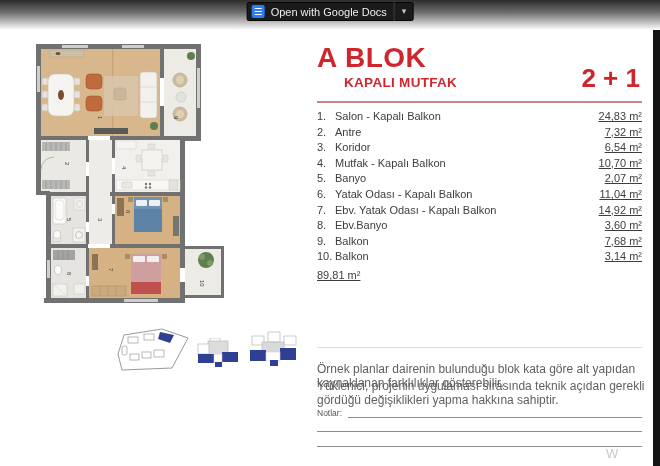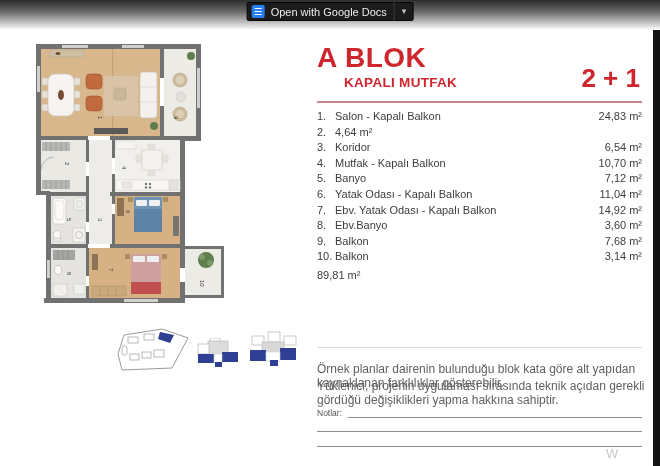--- a/index.html
+++ b/index.html
@@ -24,21 +24,21 @@
   
   .doc-right { position:absolute; left:315px; top:0; width:337px; height:349px; }
   .title { position:absolute; left:2px; top:42px; font-size:28px; font-weight:700; letter-spacing:.5px; }
   .subtitle { position:absolute; left:2px; top:75px; font-size:13.5px; font-weight:700; letter-spacing:.3px;margin-left:27px; }
   .unit-type { position:absolute; right:12px; top:63px; font-size:26px; font-weight:700;margin-left:28px; }
   .divider { position:absolute; left:2px; right:10px; top:101px; height:2px; background:#c8868a; }
   .room-table { position:absolute; left:2px; right:10px; top:110px; }
   .row { display:flex; align-items:baseline; height:15.6px; font-size:11px; color:#3d3d3d; }
   .row .no { width:18px; }
   .row .nm { flex:1; }
-  .row .ar { text-align:right; }
+  .row .ar { text-align:right;text-decoration:underline; }
   .totals { position:absolute; left:2px; right:10px; top:269px; }
   .totals .row { height:15px; }
   .footer-line { position:absolute; left:2px; right:10px; top:347px; height:1px; background:#dcdcdc; }
   .disc { position:absolute; left:2px; right:6px; font-size:12px; color:#5f5f5f; }
   .disc1 { top:362px; } .disc2 { top:379px; }
   .notes-row { position:absolute; left:2px; right:10px; top:408px; display:flex; align-items:center; }
   .notes-row .nlbl { font-size:8.5px; color:#555; }
   .notes-row .nline { flex:1; border-bottom:1px solid #8d8d8d; margin-left:6px; height:9px; }
   .note-line { position:absolute; left:2px; right:10px; height:1px; background:#8d8d8d; }
   .note-line.l2 { top:431px; } .note-line.l3 { top:446px; }
@@ -282,36 +282,37 @@
     <div class="divider"></div>
 
     <div class="room-table">
       <div class="row">
           <span class="no">1.</span>
           <span class="nm">Salon - Kapalı Balkon</span>
           <span class="ar">24,83 m²</span>
         </div>
       <div class="row">
           <span class="no">2.</span>
-          <span class="ar">4,64 m²</span>
+          <span class="nm">Antre</span>
+          <span class="ar">7,32 m²</span>
         </div>
       <div class="row">
           <span class="no">3.</span>
           <span class="nm">Koridor</span>
           <span class="ar">6,54 m²</span>
         </div>
       <div class="row">
           <span class="no">4.</span>
           <span class="nm">Mutfak - Kapalı Balkon</span>
           <span class="ar">10,70 m²</span>
         </div>
       <div class="row">
           <span class="no">5.</span>
           <span class="nm">Banyo</span>
-          <span class="ar">7,12 m²</span>
+          <span class="ar">2,07 m²</span>
         </div>
       <div class="row">
           <span class="no">6.</span>
           <span class="nm">Yatak Odası - Kapalı Balkon</span>
           <span class="ar">11,04 m²</span>
         </div>
       <div class="row">
           <span class="no">7.</span>
           <span class="nm">Ebv. Yatak Odası - Kapalı Balkon</span>
           <span class="ar">14,92 m²</span>

